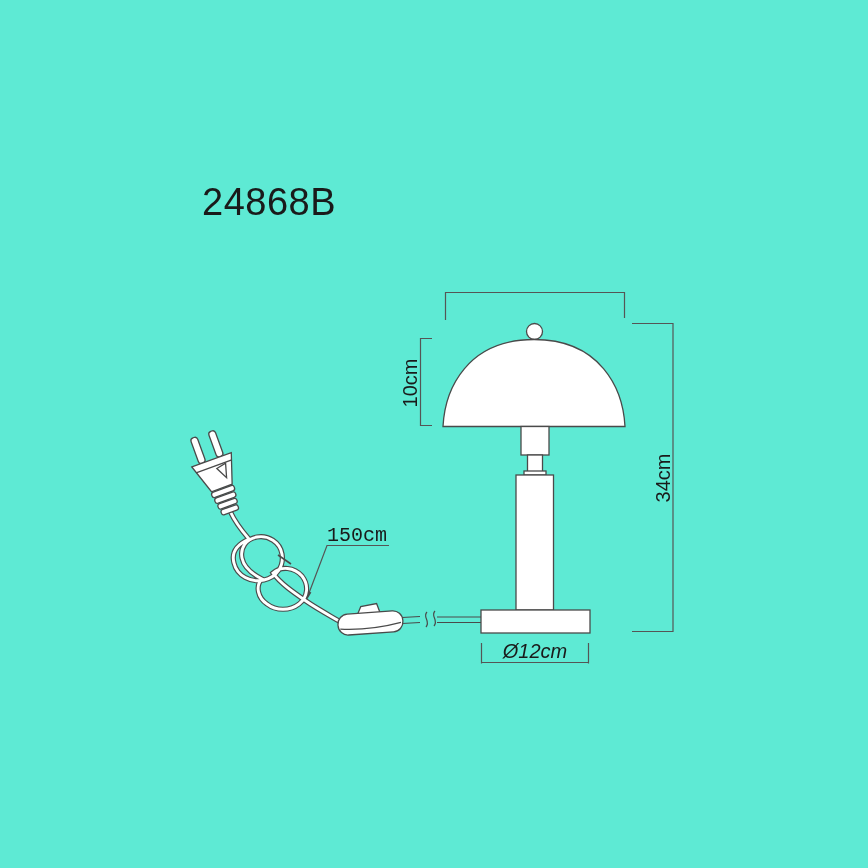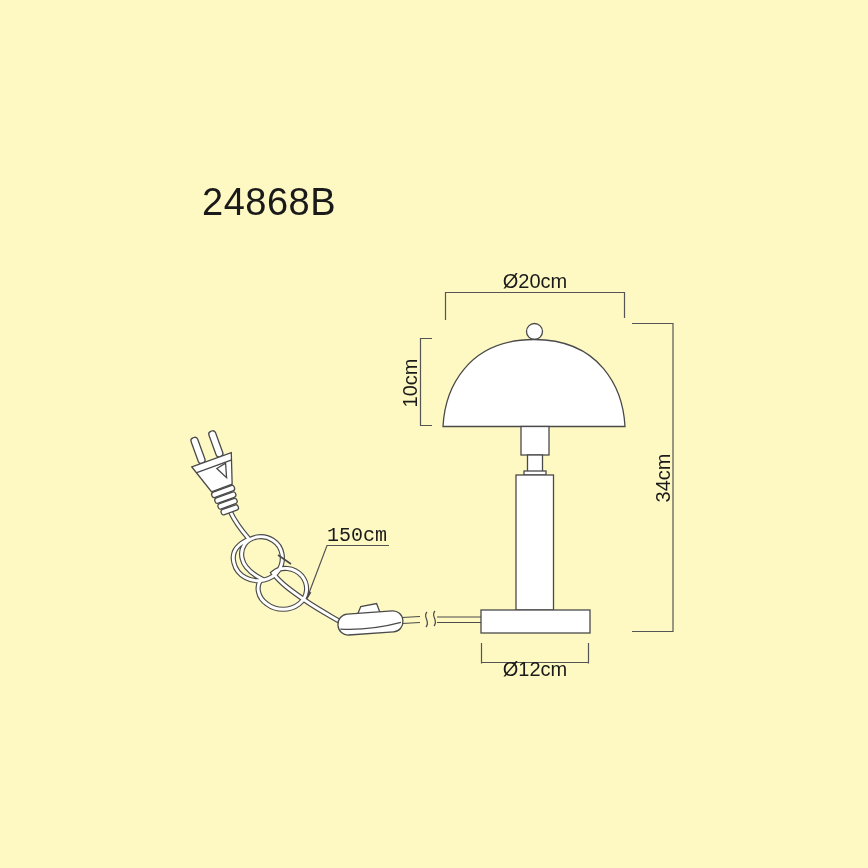--- a/index.html
+++ b/index.html
@@ -1,19 +1,19 @@
 <!DOCTYPE html>
 <html><head>
 <meta charset="utf-8">
 <style>
   html,body{margin:0;padding:0;background:#fff;}
   #canvas{
     position:relative;
     width:868px;height:868px;
-    background:#fef9c3;
+    background:#5eead4;
     font-family:"Liberation Sans", sans-serif;
     overflow:hidden;
   }
   #canvas svg{position:absolute;left:0;top:0;z-index:0;}
   .lbl{
     position:absolute;
     color:#1a1a1a;
     z-index:1;
     white-space:nowrap;
   }
@@ -26,21 +26,21 @@
     text-align:center;
     transform:rotate(-90deg);
   }
   .ctr{width:180px;text-align:center;}
   #product-code{
     left:202px;top:183px;
     font-size:38px;line-height:38px;
     letter-spacing:0.5px;
   }
   #dim-shade-diameter{left:445px;top:269px;}
-  #dim-base-diameter{left:445px;top:657px;}
+  #dim-base-diameter{left:445px;top:639px;font-style:italic;}
   #dim-shade-height{left:360px;top:371px;}
   #dim-total-height{left:613px;top:466px;}
   #dim-cable-length{left:327px;top:524px;font-family:Liberation Mono, monospace;}
 </style>
 </head>
 <body>
 
 <div id="canvas">
 
   <svg width="868" height="868" viewBox="0 0 868 868">
@@ -104,19 +104,18 @@
       <path d="M443,426.5 C445,388 468,339.5 534,339.5 C600,339.5 623,388 625,426.5 Z"></path>
       <rect x="521" y="426.5" width="28" height="28.5"></rect>
       <rect x="527.5" y="455" width="15" height="17"></rect>
       <rect x="524" y="471" width="22" height="4"></rect>
       <rect x="516" y="475" width="37.5" height="135"></rect>
       <rect x="481" y="610" width="109" height="23"></rect>
     </g>
   </svg>
 
   <div class="lbl" id="product-code">24868B</div>
-  <div class="lbl dim ctr" id="dim-shade-diameter">Ø20cm</div>
   <div class="lbl dim rot" id="dim-shade-height">10cm</div>
   <div class="lbl dim rot" id="dim-total-height">34cm</div>
   <div class="lbl dim ctr" id="dim-base-diameter">Ø12cm</div>
   <div class="lbl dim" id="dim-cable-length">150cm</div>
 
 </div>
 
 </body></html>

